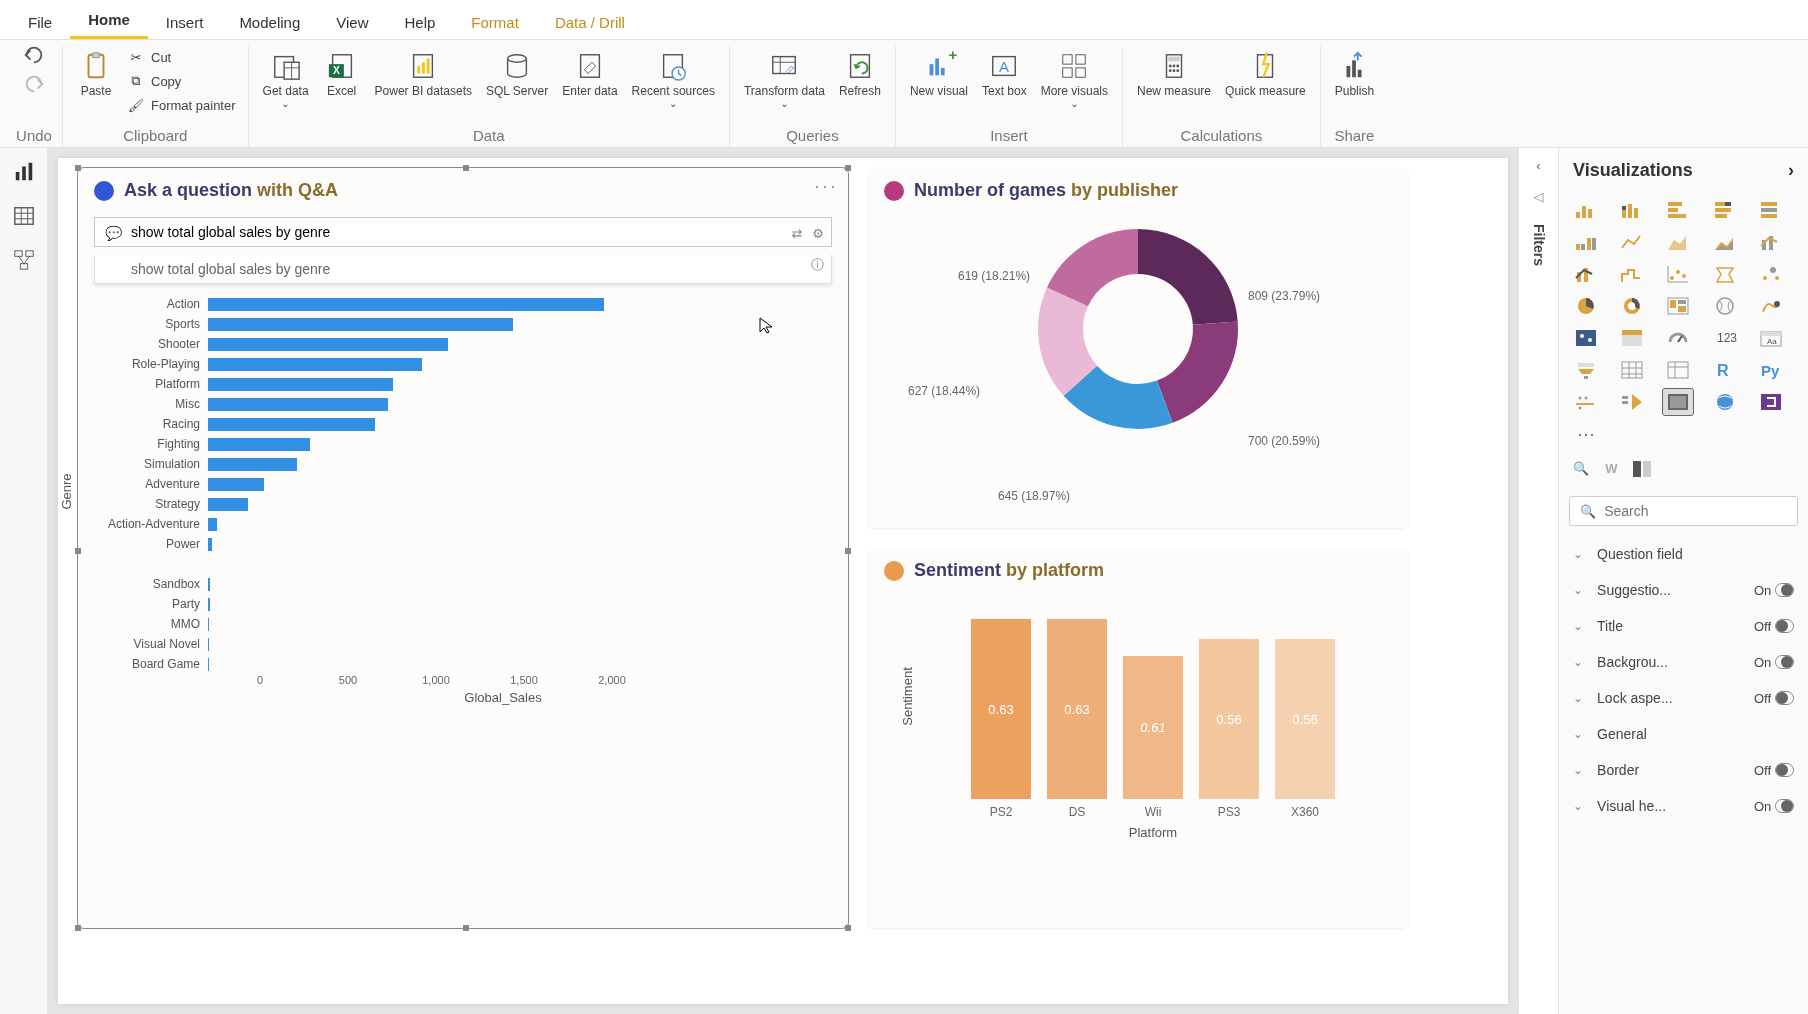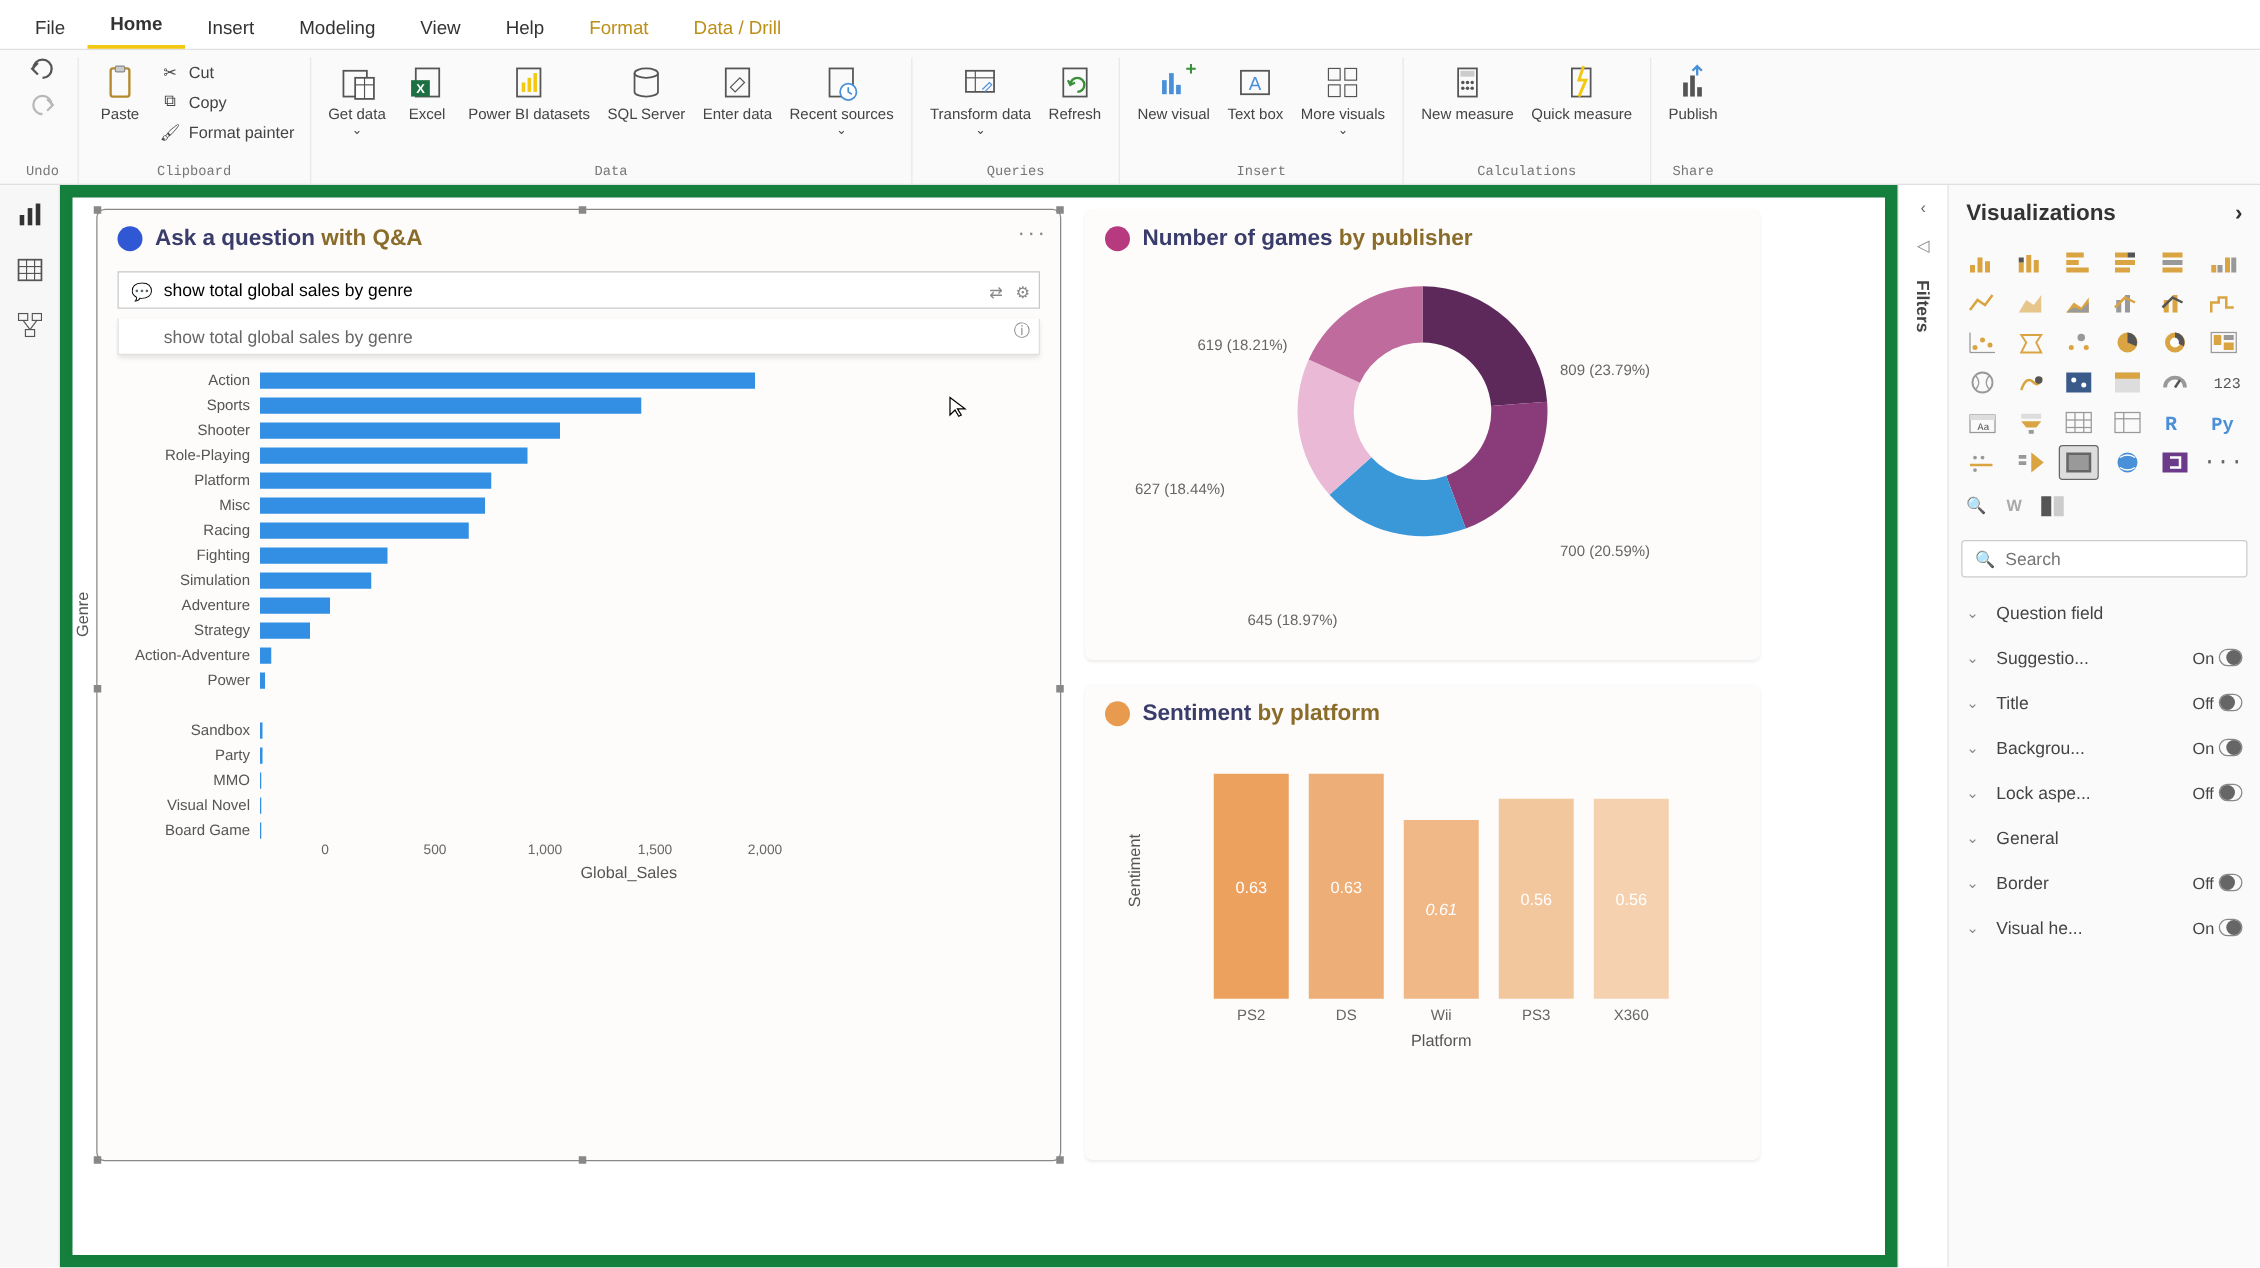--- a/index.html
+++ b/index.html
@@ -8,35 +8,35 @@
   
   .menubar { display: flex; padding: 0 10px; border-bottom: 1px solid #e0e0e0; height: 40px; align-items: flex-end; }
   .menu-item { padding: 8px 18px; font-size: 15px; color: #333; cursor: pointer; }
   .menu-item.active { font-weight: 600; border-bottom: 3px solid #f2c811; }
   .menu-item.accent { color: #bc8f17; font-weight: 500; }
   
   
   .ribbon { display: flex; height: 108px; border-bottom: 1px solid #e0e0e0; background: #fafafa; padding: 6px 6px 0; }
   .ribbon-group { display: flex; flex-direction: column; align-items: center; border-right: 1px solid #e8e8e8; padding: 0 8px; }
   .ribbon-group:last-child { border-right: none; }
-  .ribbon-group-label { font-size: 11px; color: #777; margin-top: auto; padding-bottom: 3px; font-family: Liberation Mono, monospace; }
+  .ribbon-group-label { font-size: 15px; color: #777; margin-top: auto; padding-bottom: 3px; }
   .ribbon-buttons { display: flex; gap: 2px; }
   .ribbon-btn { display: flex; flex-direction: column; align-items: center; justify-content: flex-start; min-width: 50px; padding: 4px 6px; cursor: pointer; font-size: 12px; text-align: center; color: #444; }
   .ribbon-btn .ic { width: 32px; height: 32px; margin-bottom: 2px; display:flex;align-items:center;justify-content:center; }
   .ribbon-btn .ic svg { width: 30px; height: 30px; }
   .ribbon-small-col { display: flex; flex-direction: column; gap: 2px; }
   .ribbon-small { display: flex; align-items: center; gap: 6px; padding: 2px 4px; font-size: 13px; cursor: pointer; color: #444;}
   .ribbon-small .sic { width: 18px; height: 18px; display:flex;align-items:center;justify-content:center;}
   .undo-col { display:flex; flex-direction:column; align-items:center; justify-content:center; gap:8px; width: 40px;}
   
   
   .workspace { display: flex; height: calc(1014px - 148px); }
   .left-tools { width: 48px; background: #f7f7f7; border-right: 1px solid #e4e4e4; display:flex; flex-direction:column; padding-top:12px; gap: 20px; align-items:center;}
   .left-tools .tool { width:24px; height:24px; cursor:pointer; display:flex;align-items:center;justify-content:center;}
-  .canvas { flex: 1; background: #15803d; padding: 10px 10px; position: relative; overflow:hidden;}
+  .canvas { flex: 1; background: #e5e5e5; padding: 10px 10px; position: relative; overflow:hidden;}
   .canvas-inner { background:#fff; width:100%; height:100%; position:relative; box-shadow: 0 0 6px rgba(0,0,0,0.1);}
   
   
   .card { position: absolute; background: #fdfcfb; border-radius: 6px; box-shadow: 0 1px 3px rgba(0,0,0,0.08);}
   .card.selected { box-shadow: 0 0 0 1px #888; }
   .card-title { display:flex; align-items:center; gap:10px; padding: 12px 16px 8px; font-size:18px; font-weight:700; color:#3a3d6b;}
   .card-title .dot { width:20px; height:20px; border-radius:50%; }
   .card-more { position:absolute; top:8px; right:10px; font-size:18px; color:#888; cursor:pointer; letter-spacing:2px;}
   .handle { position:absolute; width:6px; height:6px; background:#888; }
   
@@ -71,21 +71,21 @@
   .col-ylabel { position:absolute; left:10px; top:100px; transform:rotate(-90deg); font-size:13px; color:#555; font-weight:500;}
   
   
   .side-strip { width:40px; border-left:1px solid #e4e4e4; display:flex; flex-direction:column; align-items:center; padding-top:10px; gap:16px; background:#fff;}
   .side-strip .chev { cursor:pointer; color:#666;}
   .filters-v { writing-mode: vertical-rl; font-size:14px; font-weight:600; color:#444; margin-top:4px;}
   
   
   .viz-panel { width:250px; border-left:1px solid #e4e4e4; background:#fafafa; display:flex; flex-direction:column;}
   .viz-header { display:flex; align-items:center; justify-content:space-between; padding:12px 14px; font-size:18px; font-weight:600; color:#333;}
-  .viz-grid { display:grid; grid-template-columns: repeat(6, 1fr); gap:6px; padding: 4px 12px; font-family: Liberation Mono, monospace;}
+  .viz-grid { display:grid; grid-template-columns: repeat(5, 1fr); gap:6px; padding: 4px 12px;}
   .viz-item { width:30px; height:26px; display:flex; align-items:center; justify-content:center; cursor:pointer; border-radius:2px;}
   .viz-item.sel { outline:1px solid #666; background:#ddd;}
   .viz-row-icons { display:flex; gap:16px; padding: 10px 14px; color:#888;}
   .viz-search { margin:6px 10px; border:1px solid #ccc; border-radius:3px; padding:6px 10px; display:flex; align-items:center; gap:8px; background:#fff;}
   .viz-search input { border:none; outline:none; flex:1; font-size:14px;}
   .viz-props { flex:1; overflow:auto; padding: 4px 0;}
   .prop-row { display:flex; align-items:center; justify-content:space-between; padding: 10px 14px; font-size:14px; color:#444; cursor:pointer;}
   .prop-row .chev { margin-right:8px; color:#888; font-size:12px;}
   .prop-name { flex:1; display:flex; align-items:center; gap:6px; overflow:hidden; text-overflow:ellipsis; white-space:nowrap;}
   .toggle { width:40px; display:flex; align-items:center; gap:4px; font-size:13px;}

